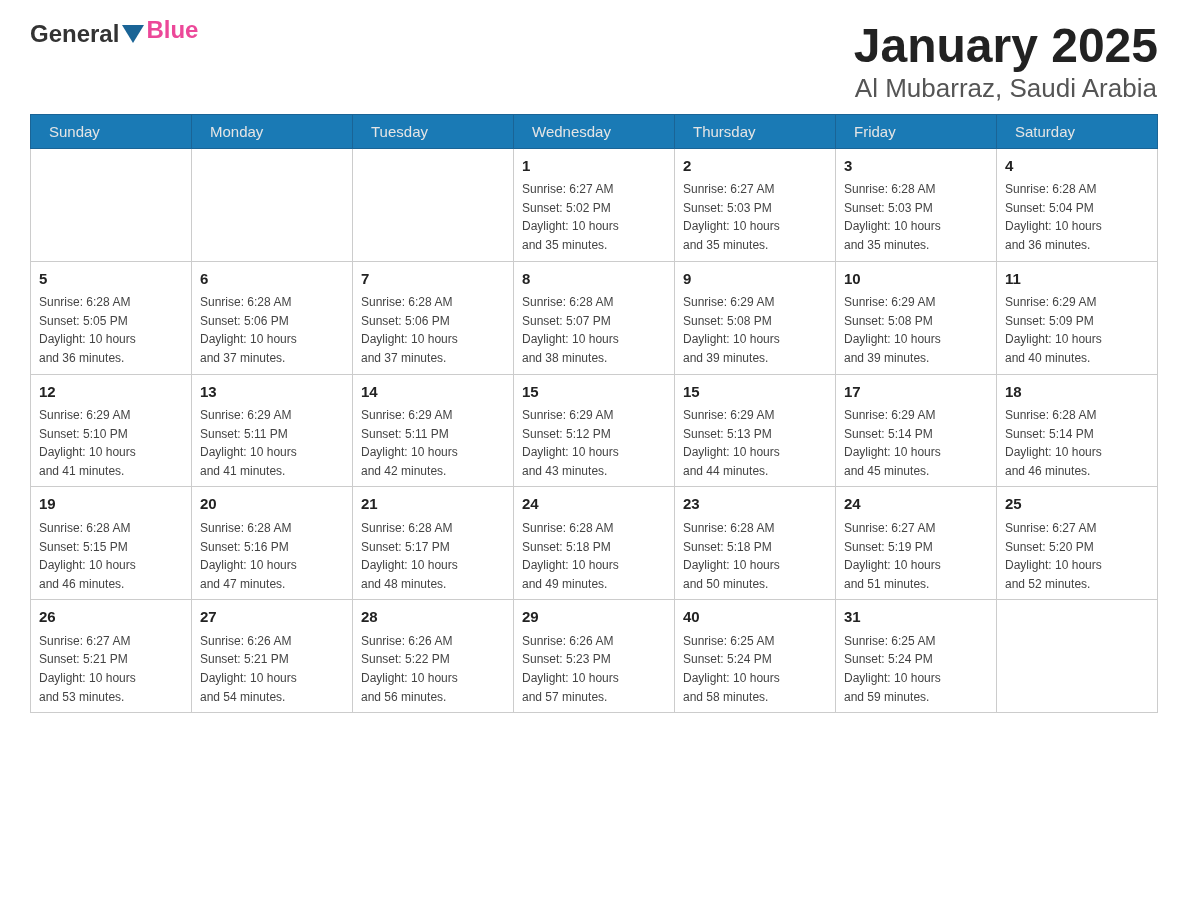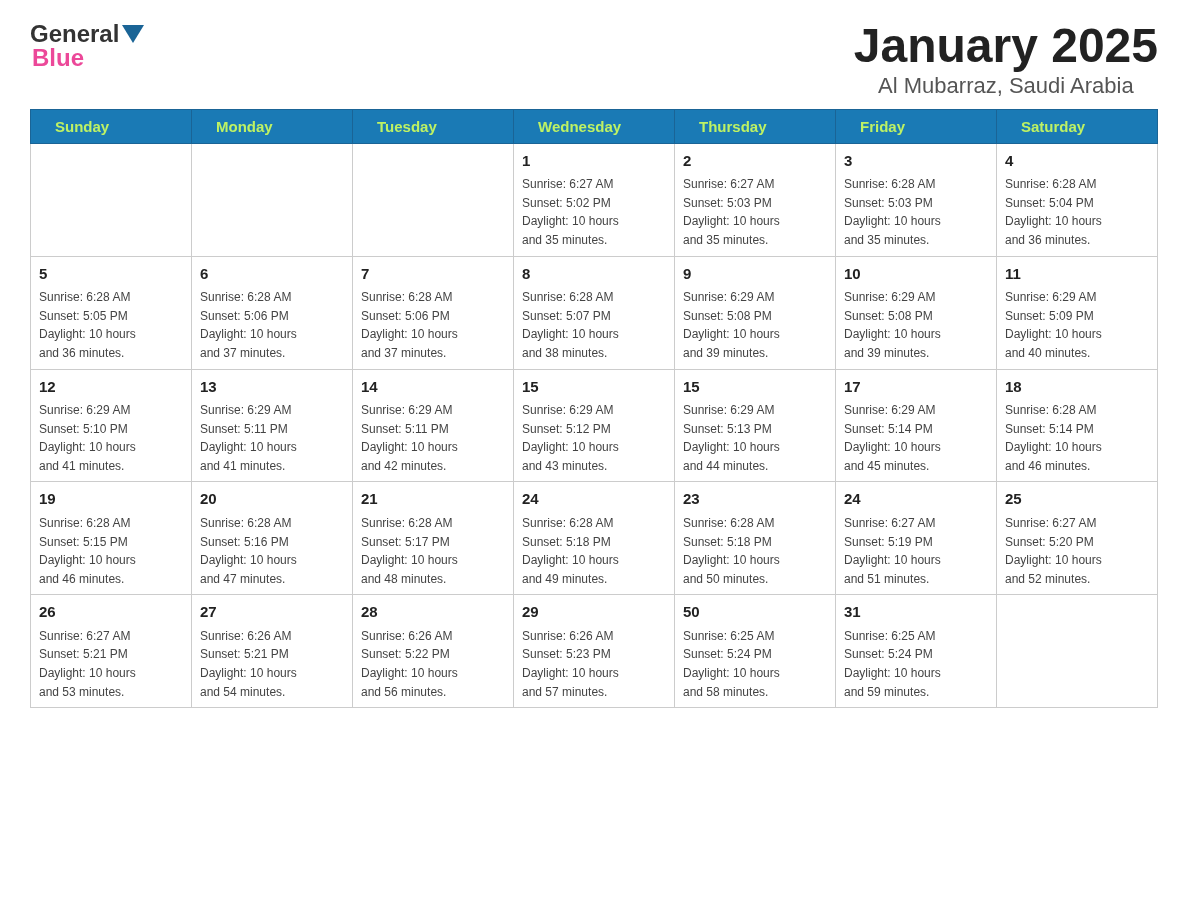--- a/index.html
+++ b/index.html
@@ -20,35 +20,35 @@
     .title-block {
       text-align: center;
     }
     .title-block h1 {
       font-size: 48px;
       font-weight: 900;
       color: #222;
       line-height: 1.1;
     }
     .title-block h2 {
-      font-size: 22px;
+      font-size: 26px;
       font-weight: normal;
       color: #555;
     }
     .calendar {
       width: 100%;
       border-collapse: collapse;
       margin-top: 10px;
     }
     .calendar thead tr th {
       background-color: #1a7ab5;
-      color: #bef264;
+      color: #e5e5e5;
       font-size: 15px;
-      font-weight: bold;
-      padding: 8px 24px;
+      font-weight: normal;
+      padding: 8px 18px;
       text-align: left;
       border: 1px solid #1a6496;
     }
     .calendar tbody tr td {
       vertical-align: top;
       border: 1px solid #ccc;
       padding: 6px 8px;
       width: calc(100% / 7);
       font-size: 12.5px;
       line-height: 1.5;
@@ -65,21 +65,21 @@
       color: #444;
       font-size: 12px;
       line-height: 1.55;
     }
     .empty-cell {
       background: #fff;
     }
     
     .logo-container {
       display: flex;
-      flex-direction: column;
+      flex-direction: row;
       align-items: flex-start;
     }
     .logo-row1 {
       display: flex;
       align-items: center;
     }
   </style>
 </head>
 <body>
 
@@ -325,21 +325,21 @@
 and 56 minutes.</div>
         </td>
         <td>
           <span class="day-number">29</span>
           <div class="day-info" style="white-space: pre-line;">Sunrise: 6:26 AM
 Sunset: 5:23 PM
 Daylight: 10 hours
 and 57 minutes.</div>
         </td>
         <td>
-          <span class="day-number">50</span>
+          <span class="day-number">40</span>
           <div class="day-info" style="white-space: pre-line;">Sunrise: 6:25 AM
 Sunset: 5:24 PM
 Daylight: 10 hours
 and 58 minutes.</div>
         </td>
         <td>
           <span class="day-number">31</span>
           <div class="day-info" style="white-space: pre-line;">Sunrise: 6:25 AM
 Sunset: 5:24 PM
 Daylight: 10 hours

